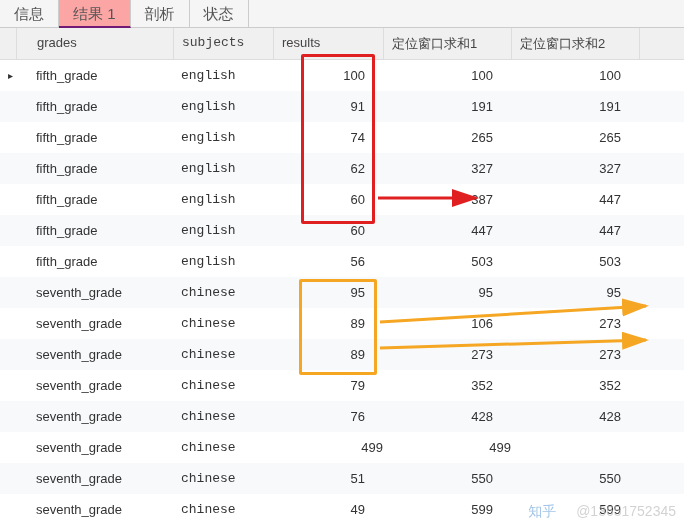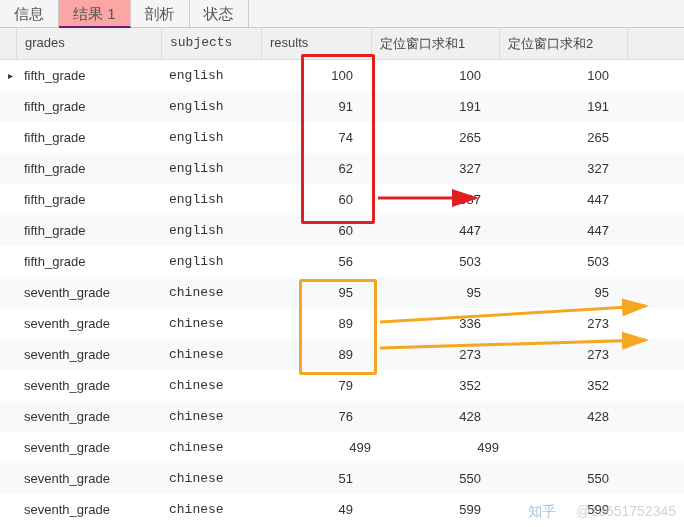--- a/index.html
+++ b/index.html
@@ -11,21 +11,21 @@
     
     .grid { width: 100%; }
     .grid-header { display: flex; background: #f0f0f0; border-bottom: 1px solid #ddd; height: 32px; }
     .grid-header .cell { padding: 7px 8px; border-right: 1px solid #ddd; font-weight: normal; color: #444; }
     
     .grid-body .row { display: flex; height: 31px; align-items: center; }
     .grid-body .row:nth-child(even) { background: #f7f9fb; }
     .grid-body .row .cell { padding: 6px 8px; color: #333; }
     
     .col-marker { width: 12px; text-align: center; color: #666; font-size: 10px; flex-shrink: 0; }
-    .col-grades { width: 145px; }
+    .col-grades { width: 145px; margin-left: 12px; }
     .col-subjects { width: 100px; font-family: Liberation Mono, monospace; }
     .col-results { width: 110px; text-align: right; padding-right: 18px !important; }
     .col-sum1 { width: 128px; text-align: right; padding-right: 18px !important; }
     .col-sum2 { width: 128px; text-align: right; padding-right: 18px !important; }
     
     .grid-header .col-results, .grid-header .col-sum1, .grid-header .col-sum2 { text-align: left; padding-right: 8px !important; }
     
     .overlay { position: absolute; pointer-events: none; }
     .red-box { border: 3px solid #e02020; border-radius: 2px; left: 301px; top: 54px; width: 74px; height: 170px; }
     .orange-box { border: 3px solid #f5a623; border-radius: 2px; left: 299px; top: 279px; width: 78px; height: 96px; }
@@ -117,21 +117,21 @@
         <div class="cell col-subjects">chinese</div>
         <div class="cell col-results">95</div>
         <div class="cell col-sum1">95</div>
         <div class="cell col-sum2">95</div>
       </div>
       <div class="row">
         <div class="cell col-marker"></div>
         <div class="cell col-grades">seventh_grade</div>
         <div class="cell col-subjects">chinese</div>
         <div class="cell col-results">89</div>
-        <div class="cell col-sum1">336</div>
+        <div class="cell col-sum1">106</div>
         <div class="cell col-sum2">273</div>
       </div>
       <div class="row">
         <div class="cell col-marker"></div>
         <div class="cell col-grades">seventh_grade</div>
         <div class="cell col-subjects">chinese</div>
         <div class="cell col-results">89</div>
         <div class="cell col-sum1">273</div>
         <div class="cell col-sum2">273</div>
       </div>

